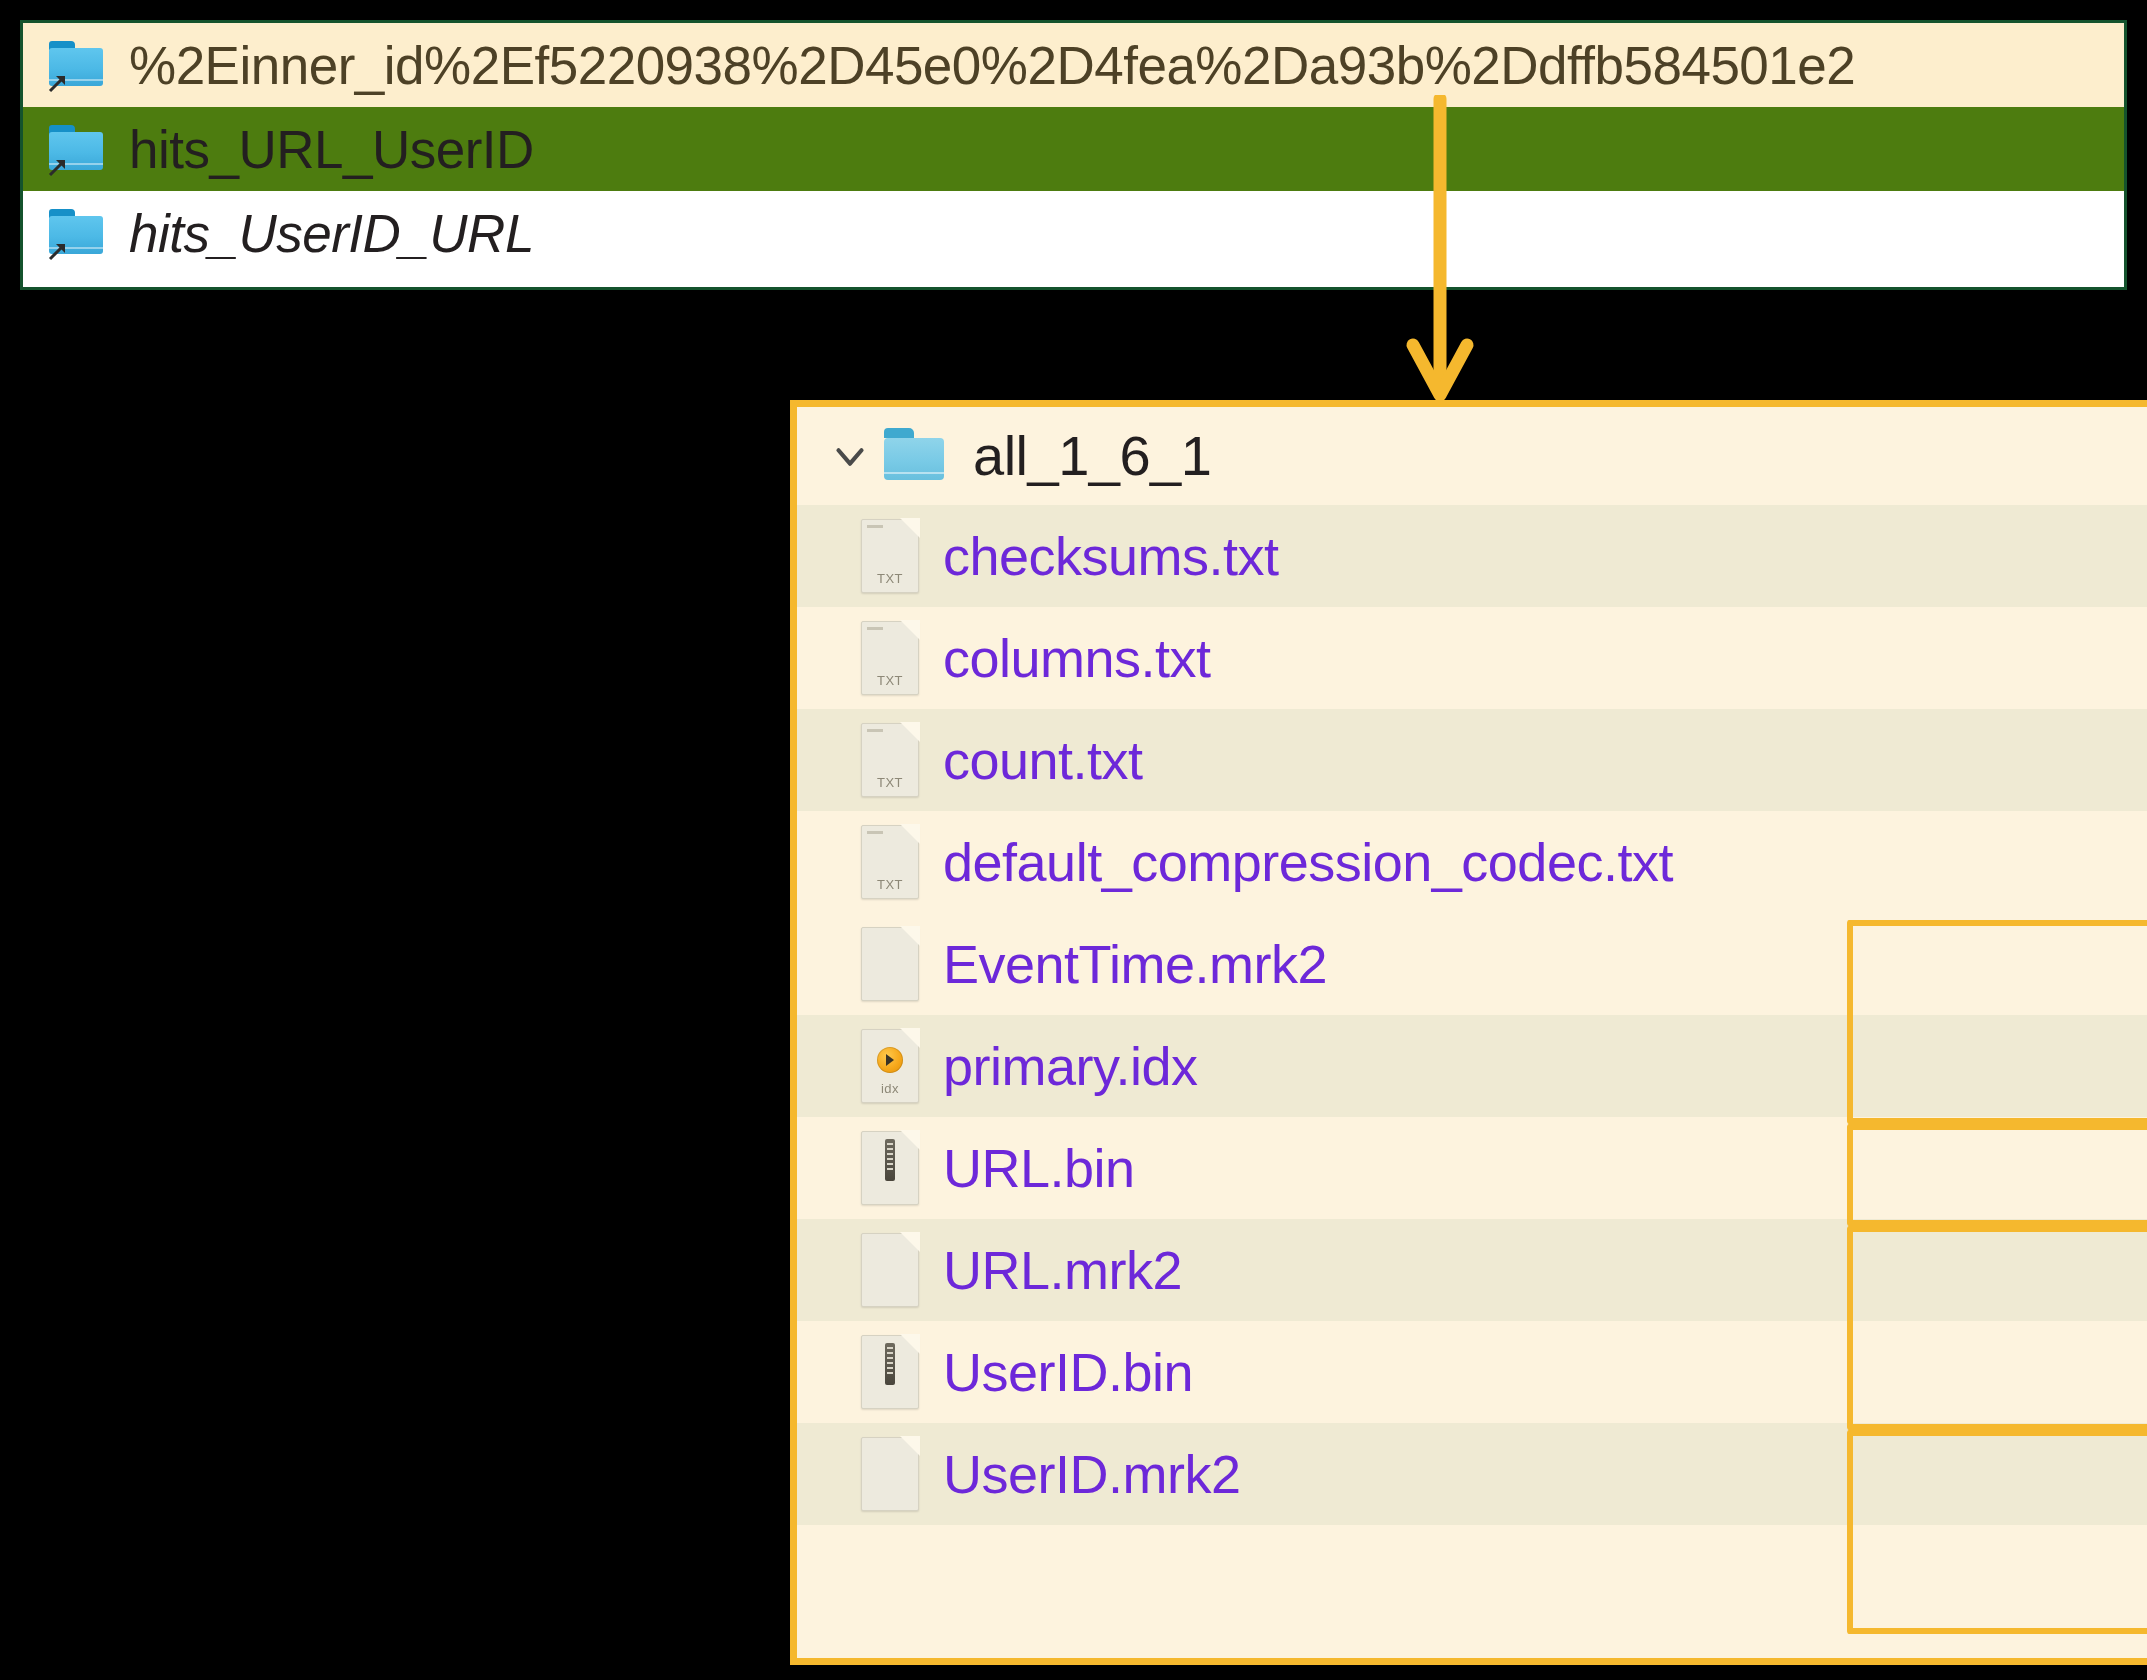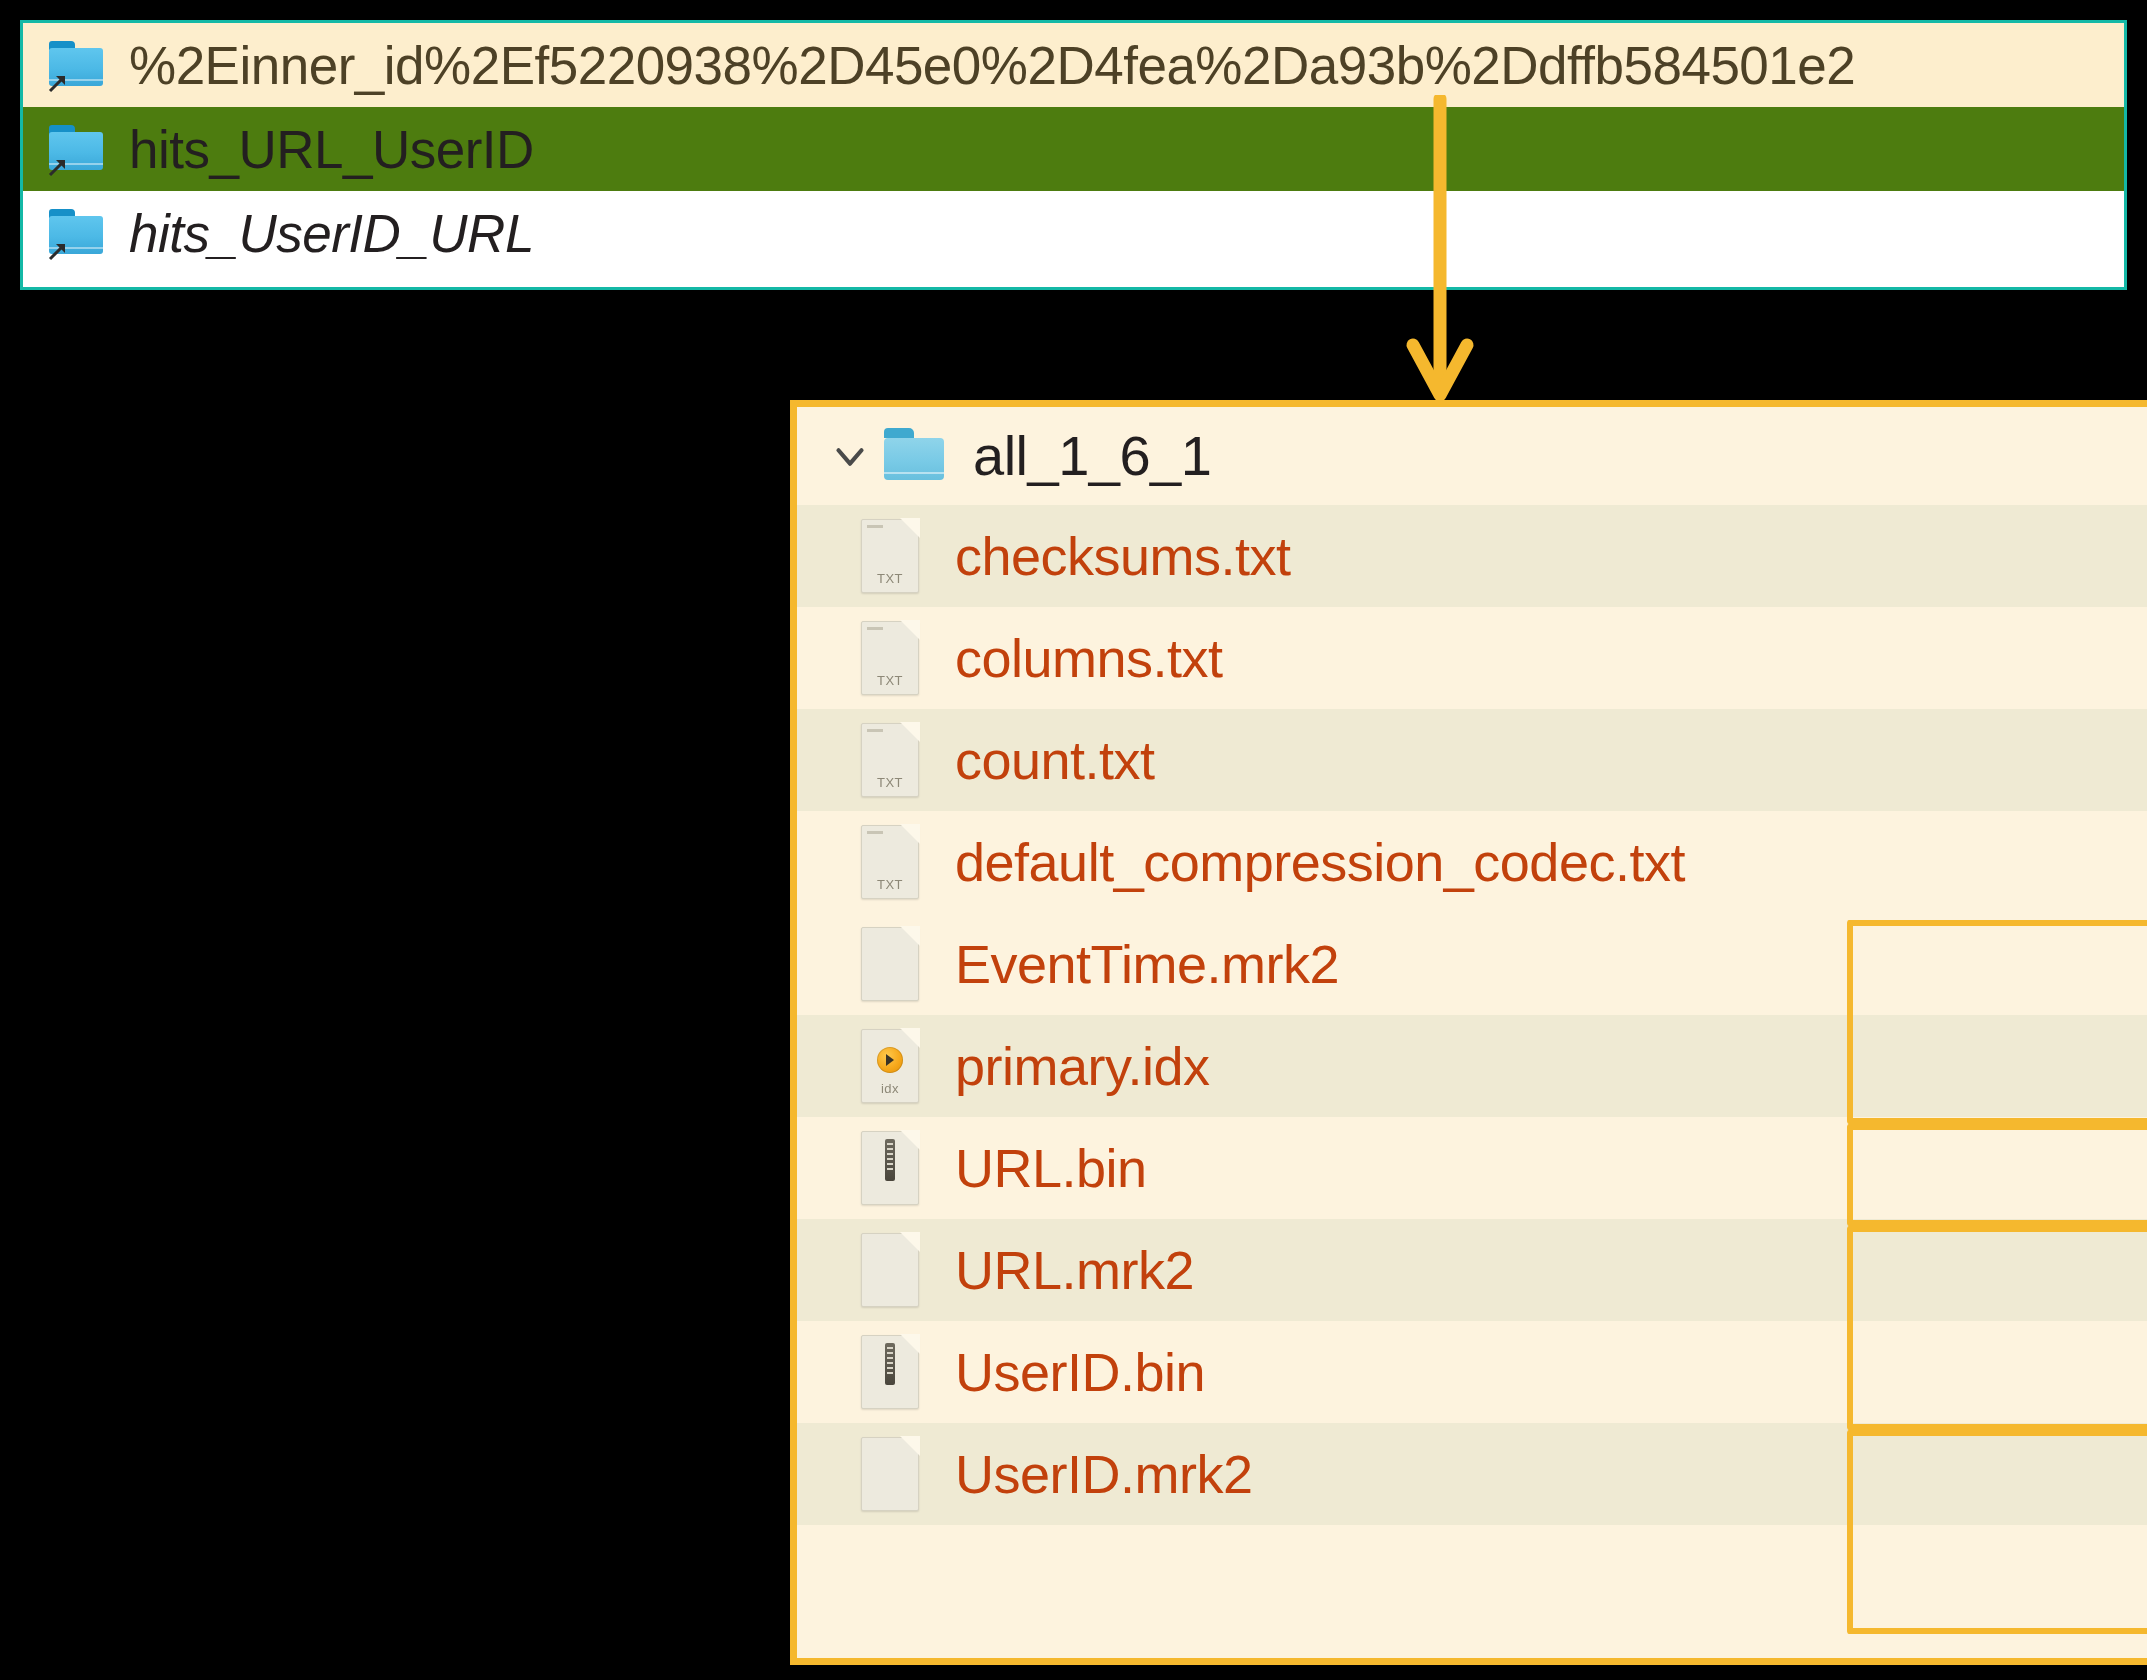--- a/index.html
+++ b/index.html
@@ -10,21 +10,21 @@
     overflow:hidden;
     position:relative;
   }
 
   
   #top-panel{
     position:absolute;
     left:20px;top:20px;
     width:2107px;height:270px;
     background:#ffffff;
-    border:3px solid #14b8a6;
+    border:3px solid #14532d;
     box-sizing:border-box;
     overflow:hidden;
   }
   .top-row{
     display:flex;
     align-items:center;
     height:84px;
     box-sizing:border-box;
     padding-left:24px;
   }
@@ -179,22 +179,22 @@
   }
   .file-ico .dot:after{
     content:"";position:absolute;left:9px;top:7px;
     width:0;height:0;
     border-left:8px solid #3a3326;
     border-top:6px solid transparent;
     border-bottom:6px solid transparent;
   }
 
   .file-label{
-    font-size:54px;line-height:1;color:#c2410c;
-    margin-left:36px;letter-spacing:-0.5px;
+    font-size:54px;line-height:1;color:#6d28d9;
+    margin-left:24px;letter-spacing:-0.5px;
     white-space:nowrap;
   }
 
   
   .hl-box{
     position:absolute;
     left:1050px;
     right:-10px;
     border:6px solid #f5b82e;
     border-right:none;

